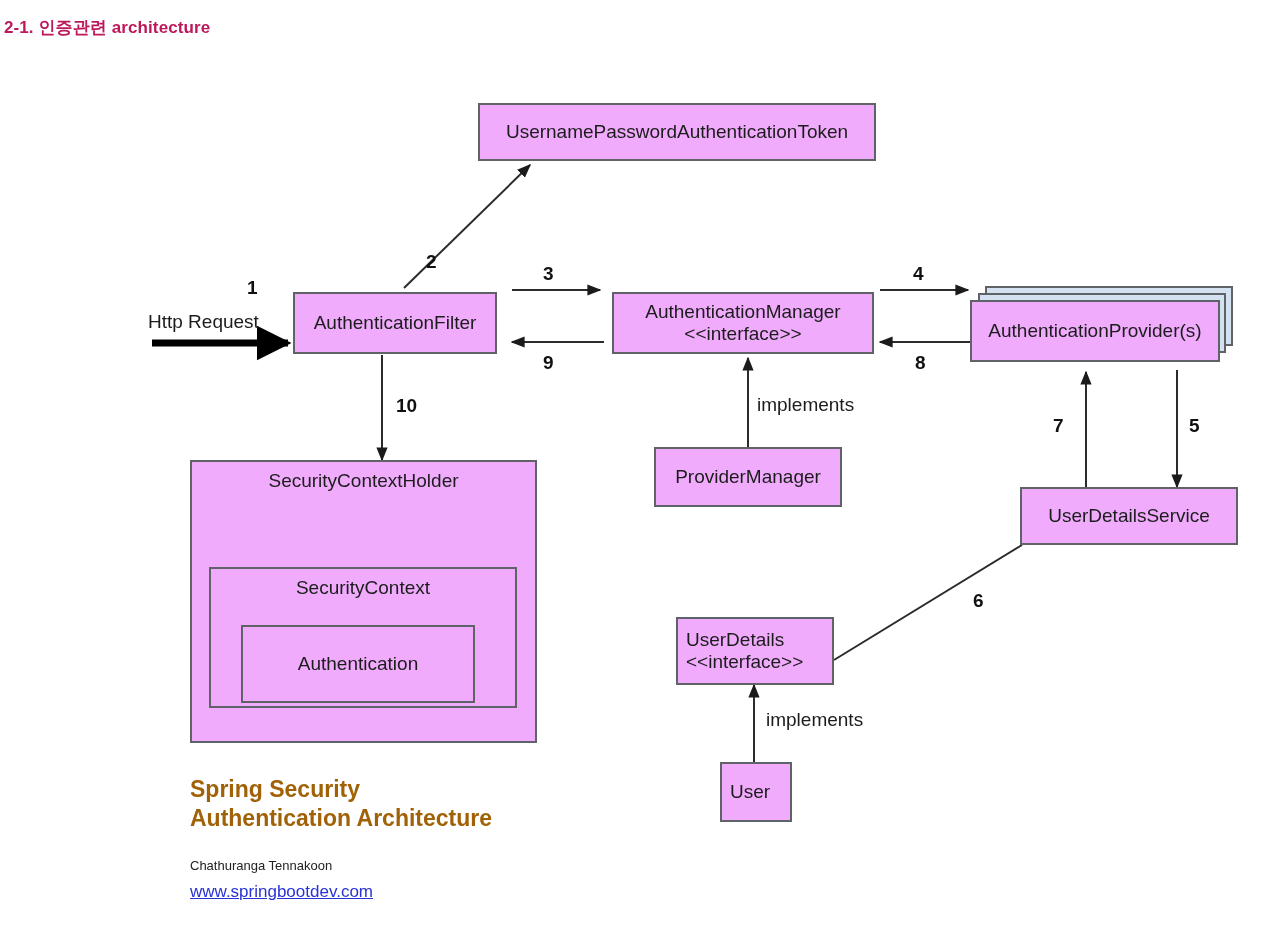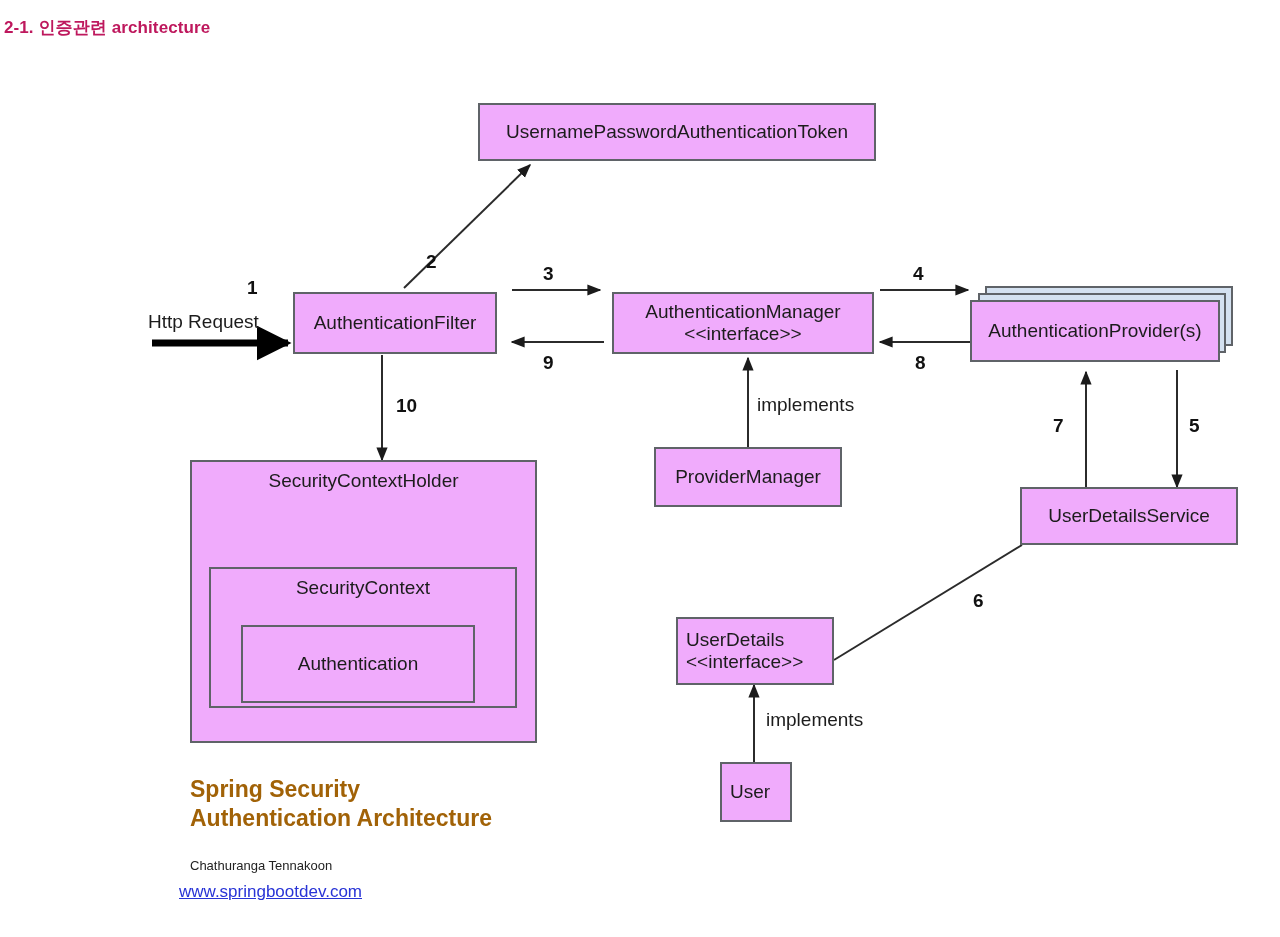--- a/index.html
+++ b/index.html
@@ -184,15 +184,15 @@
   <div class="step-label" style="left:913px; top:208px;">4</div>
   <div class="step-label" style="left:915px; top:297px;">8</div>
   <div class="step-label" style="left:396px; top:340px;">10</div>
   <div class="step-label" style="left:1189px; top:360px;">5</div>
   <div class="step-label" style="left:1053px; top:360px;">7</div>
   <div class="step-label" style="left:973px; top:535px;">6</div>
 
   <div class="caption-title" style="left:190px; top:720px;">Spring Security
 Authentication Architecture</div>
   <div class="caption-author" style="left:190px; top:803px;">Chathuranga Tennakoon</div>
-  <div class="caption-link" style="left:179px; top:827px;">www.springbootdev.com</div>
+  <div class="caption-link" style="left:190px; top:827px;">www.springbootdev.com</div>
 
 </div>
 
 </body></html>

